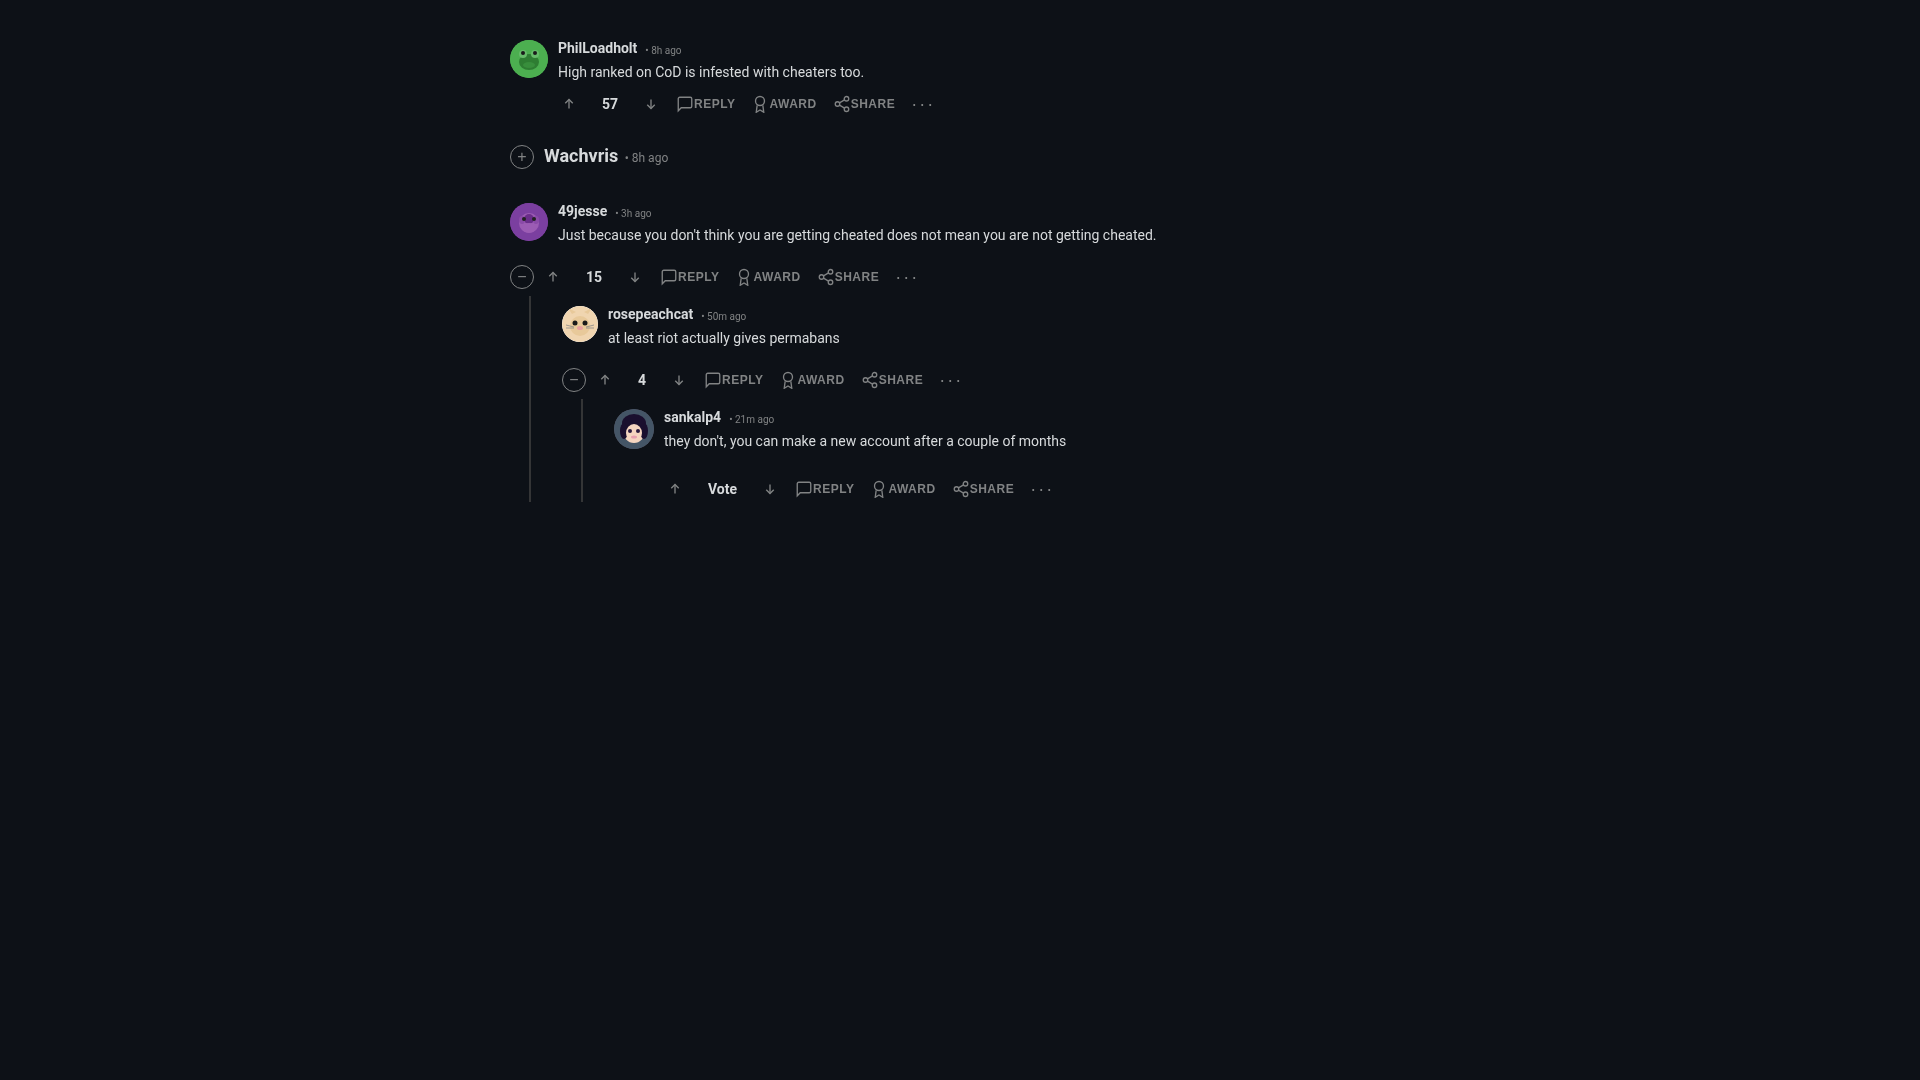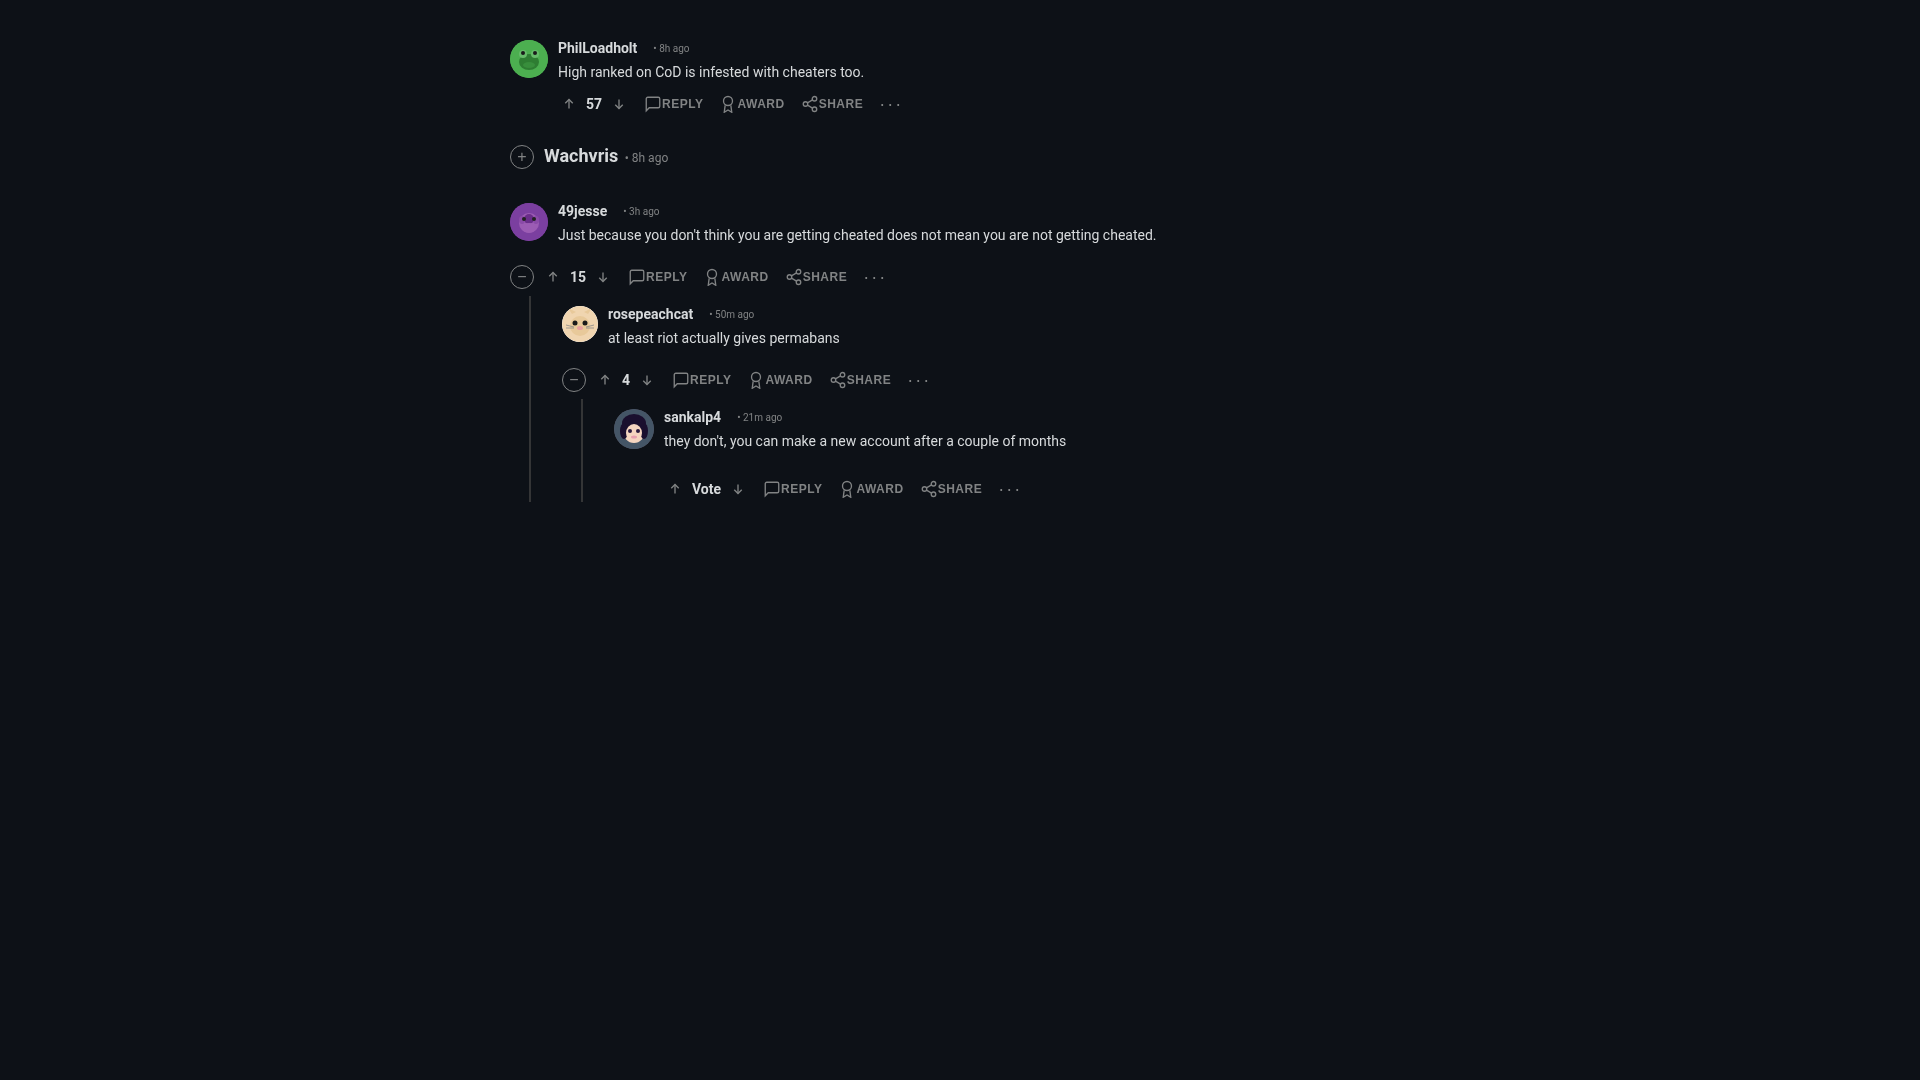--- a/index.html
+++ b/index.html
@@ -50,22 +50,22 @@
       width: 40px;
       height: 40px;
     }
 
     .comment-content {
       flex: 1;
     }
 
     .comment-header {
       display: flex;
-      align-items: center;
-      gap: 16px;
+      align-items: flex-end;
+      gap: 8px;
       margin-bottom: 6px;
     }
 
     .username {
       font-weight: 700;
       color: #d7dadc;
       font-size: 14px;
     }
 
     .timestamp {
@@ -98,21 +98,21 @@
       border-radius: 2px;
       background: none;
       border: none;
       letter-spacing: 0.5px;
       text-transform: uppercase;
     }
 
     .vote-section {
       display: flex;
       align-items: center;
-      gap: 6px;
+      gap: 22px;
       margin-right: 4px;
     }
 
     .vote-count {
       color: #d7dadc;
       font-size: 14px;
       font-weight: 700;
     }
 
     .vote-btn {

